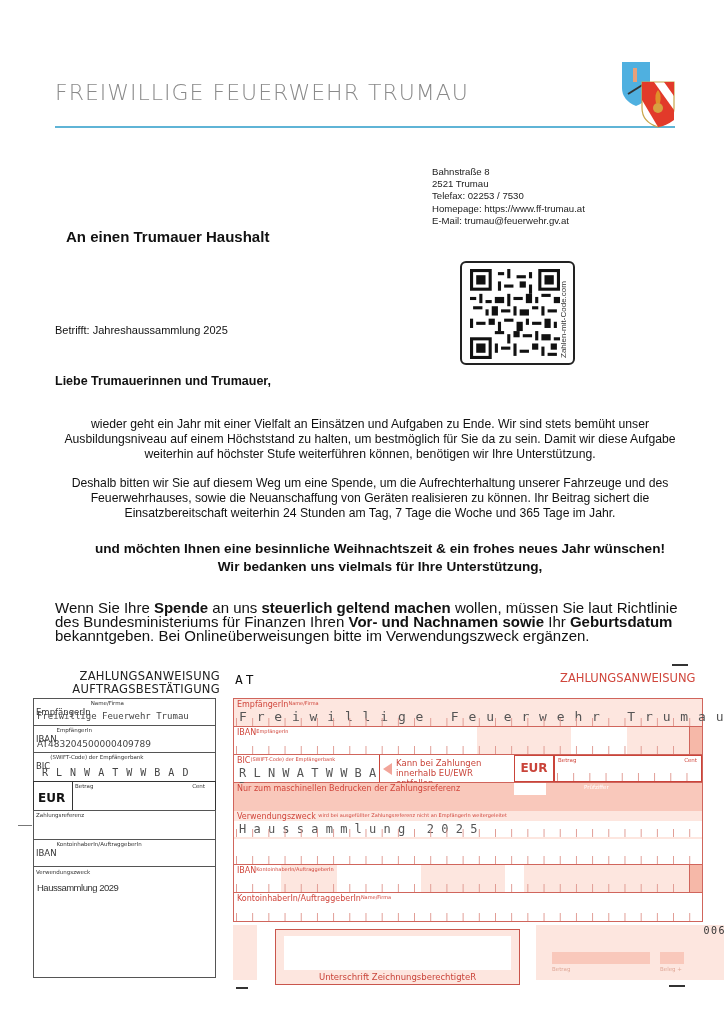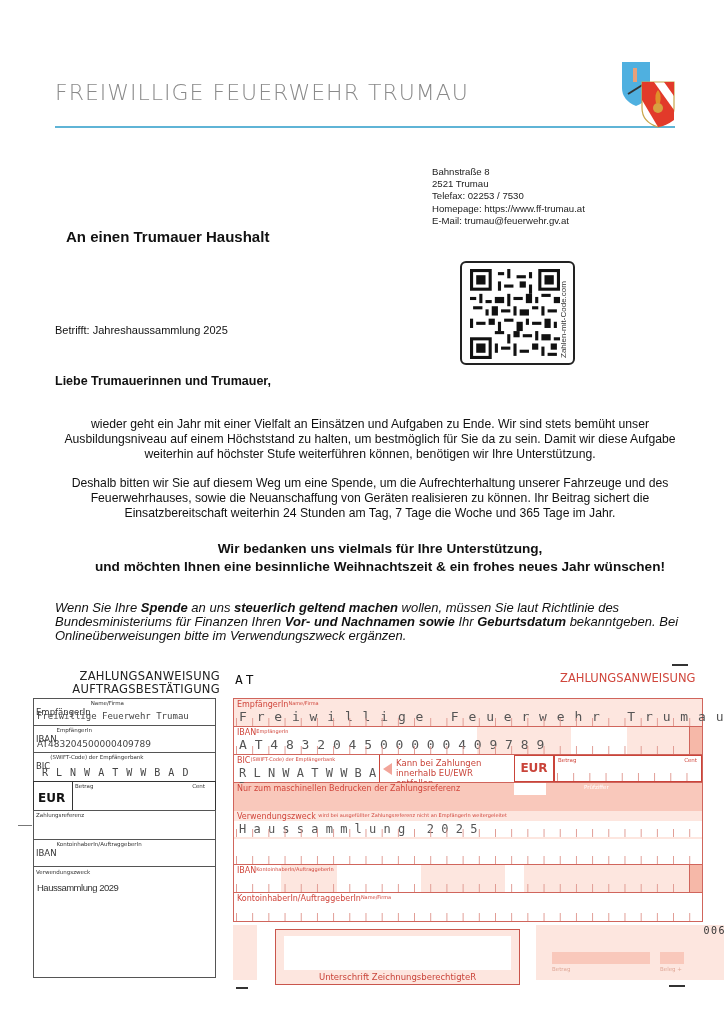--- a/index.html
+++ b/index.html
@@ -11,21 +11,21 @@
   .crest{left:620px;top:60px;width:60px;height:68px;}
   .addr{left:432px;top:166px;font-size:9.6px;line-height:12.2px;color:#222;}
   .recipient{left:66px;top:228px;font-size:15px;font-weight:bold;}
   .qr-box{left:460px;top:261px;width:115px;height:104px;border:2px solid #222;border-radius:6px;box-sizing:border-box;}
   .qr-vert{left:559px;top:270px;width:12px;height:90px;}
   .qr-vert span{display:block;transform:rotate(-90deg);transform-origin:left top;position:absolute;left:0;top:88px;font-size:8px;white-space:nowrap;color:#333;}
   .subject{left:55px;top:324px;font-size:11px;}
   .salutation{left:55px;top:374px;font-size:12.5px;font-weight:bold;}
   .para{left:55px;width:630px;font-size:12.2px;line-height:15px;text-align:center;}
   .thanks{left:40px;width:680px;top:540px;text-align:center;font-size:13.6px;font-weight:bold;line-height:18px;}
-  .note{left:55px;width:640px;top:601px;font-size:13px;font-style:italic;line-height:14px;}
+  .note{left:55px;width:640px;top:601px;font-size:15px;line-height:14px;}
   
   .slip-left-title{left:70px;top:670px;width:150px;text-align:right;font-family:"DejaVu Sans",sans-serif;font-size:11.5px;line-height:13px;color:#222;letter-spacing:0.3px;}
   .lbox{left:33px;width:183px;border:1px solid #555;box-sizing:border-box;}
   .lbl{font-family:"DejaVu Sans",sans-serif;color:#333;}
   .lbl .big{font-size:8.5px;}
   .lbl .sm{font-size:5.5px;vertical-align:top;}
   .mono{font-family:"DejaVu Sans Mono",monospace;color:#444;}
   .slip-at{left:235px;top:672px;font-family:"DejaVu Sans Mono",monospace;font-size:13px;letter-spacing:3px;}
   .slip-right-title{left:560px;top:671px;font-family:"DejaVu Sans",sans-serif;font-size:11.5px;color:#d0463c;}
   .rform{left:233px;top:698px;width:470px;height:224px;border:1.5px solid #d0655c;box-sizing:border-box;background:#fde6df;}
@@ -138,22 +138,22 @@
 </div>
 <div class="abs qr-vert">
     <span>Zahlen-mit-Code.com</span>
   </div>
 
 <div class="abs subject">Betrifft: Jahreshaussammlung 2025</div>
 <div class="abs salutation">Liebe Trumauerinnen und Trumauer,</div>
 <div class="abs para" style="top:417px;">wieder geht ein Jahr mit einer Vielfalt an Einsätzen und Aufgaben zu Ende. Wir sind stets bemüht unser Ausbildungsniveau auf einem Höchststand zu halten, um bestmöglich für Sie da zu sein. Damit wir diese Aufgabe weiterhin auf höchster Stufe weiterführen können, benötigen wir Ihre Unterstützung.</div>
 <div class="abs para" style="top:476px;">Deshalb bitten wir Sie auf diesem Weg um eine Spende, um die Aufrechterhaltung unserer Fahrzeuge und des Feuerwehrhauses, sowie die Neuanschaffung von Geräten realisieren zu können. Ihr Beitrag sichert die Einsatzbereitschaft weiterhin 24 Stunden am Tag, 7 Tage die Woche und 365 Tage im Jahr.</div>
 <div class="abs thanks">
+  <div>und möchten Ihnen eine besinnliche Weihnachtszeit &amp; ein frohes neues Jahr wünschen!</div>
   <div>Wir bedanken uns vielmals für Ihre Unterstützung,</div>
-  <div>und möchten Ihnen eine besinnliche Weihnachtszeit &amp; ein frohes neues Jahr wünschen!</div>
 </div>
 <div class="abs note"><span>Wenn Sie Ihre </span><b>Spende</b><span> an uns </span><b>steuerlich geltend machen</b><span> wollen, müssen Sie laut Richtlinie des Bundesministeriums für Finanzen Ihren </span><b>Vor- und Nachnamen sowie</b><span> Ihr </span><b>Geburtsdatum</b><span> bekanntgeben. Bei Onlineüberweisungen bitte im Verwendungszweck ergänzen.</span></div>
 
 <div class="abs slip-left-title">
   <div>ZAHLUNGSANWEISUNG</div>
   <div>AUFTRAGSBESTÄTIGUNG</div>
 </div>
 <div class="abs lbox" style="top:698px;height:28px;">
   <div class="lbl" style="position:absolute;left:2px;top:1px;"><span class="big">EmpfängerIn</span><span class="sm">Name/Firma</span></div>
   <div class="mono" style="position:absolute;left:3px;top:12px;font-size:9px;">Freiwillige Feuerwehr Trumau</div>
@@ -191,21 +191,20 @@
 <div class="abs rform">
 
   <div class="rrow" style="top:0;height:28px;background:#fde6df;">
     <div class="rlabel"><span>EmpfängerIn</span><span class="sm">Name/Firma</span></div>
     <div class="rvalue" style="top:10px;font-size:13px;letter-spacing:1px;white-space:pre;">F r e i w i l l i g e   F e u e r w e h r   T r u m a u</div>
     <div class="ticks"></div>
   </div>
 
   <div class="rrow" style="top:28px;height:28px;background:linear-gradient(to right,#fff 0,#fff 52%,#fde6df 52%,#fde6df 72%,#fff 72%,#fff 84%,#fde6df 84%);">
     <div class="rlabel"><span>IBAN</span><span class="sm">EmpfängerIn</span></div>
-    <div class="rvalue" style="top:10px;font-size:13px;white-space:pre;">A T 4 8 3 2 0 4 5 0 0 0 0 0 4 0 9 7 8 9</div>
     <div class="ticks"></div>
     <div style="position:absolute;right:0;top:0;bottom:0;width:12px;background:#f6b8a8;border-left:1.5px solid #d0655c;"></div>
   </div>
 
   <div class="rrow" style="top:56px;height:28px;background:#fff;">
     <div style="position:absolute;left:0;top:0;width:146px;height:100%;border-right:1.5px solid #c9443a;box-sizing:border-box;">
       <div class="rlabel"><span>BIC</span><span class="sm">(SWIFT-Code) der Empfängerbank</span></div>
       <div class="rvalue" style="top:11px;font-size:12px;">R L N W A T W W B A D</div>
     </div>
     <div style="position:absolute;left:149px;top:8px;width:0;height:0;border-top:6px solid transparent;border-bottom:6px solid transparent;border-right:9px solid #f2a59a;"></div>

